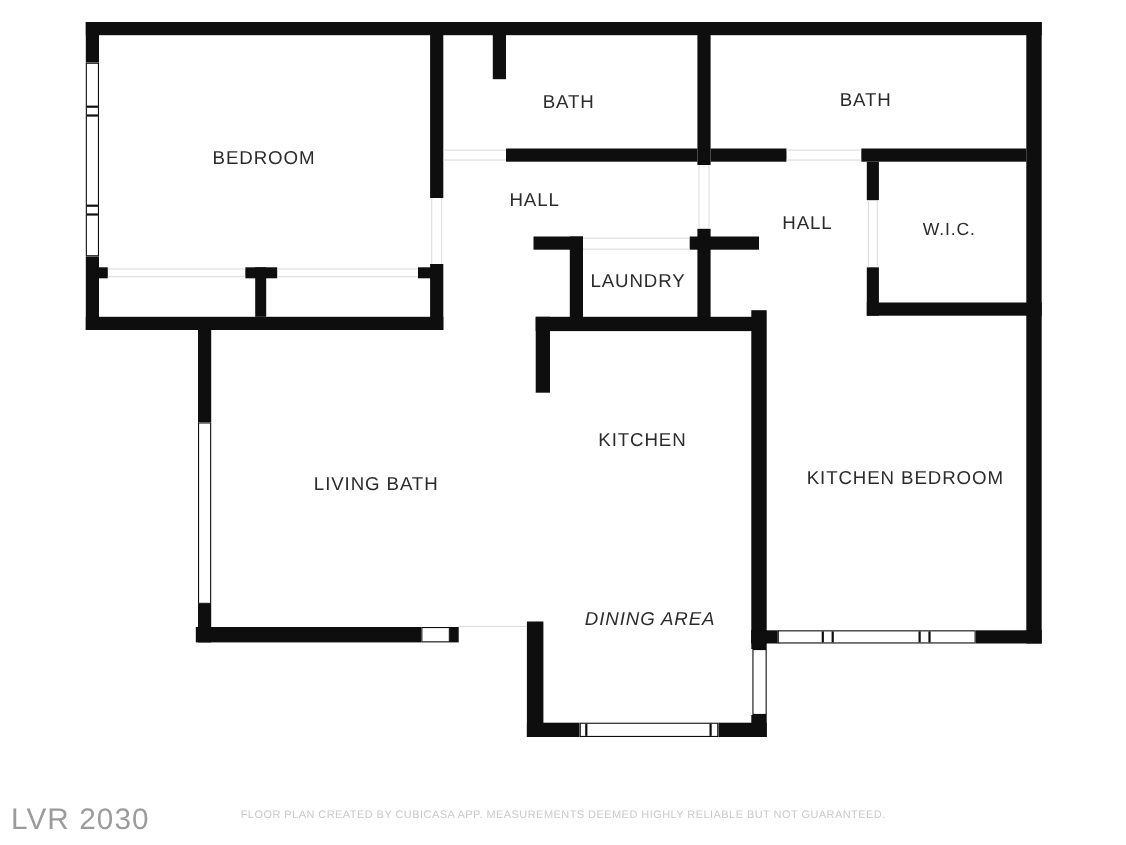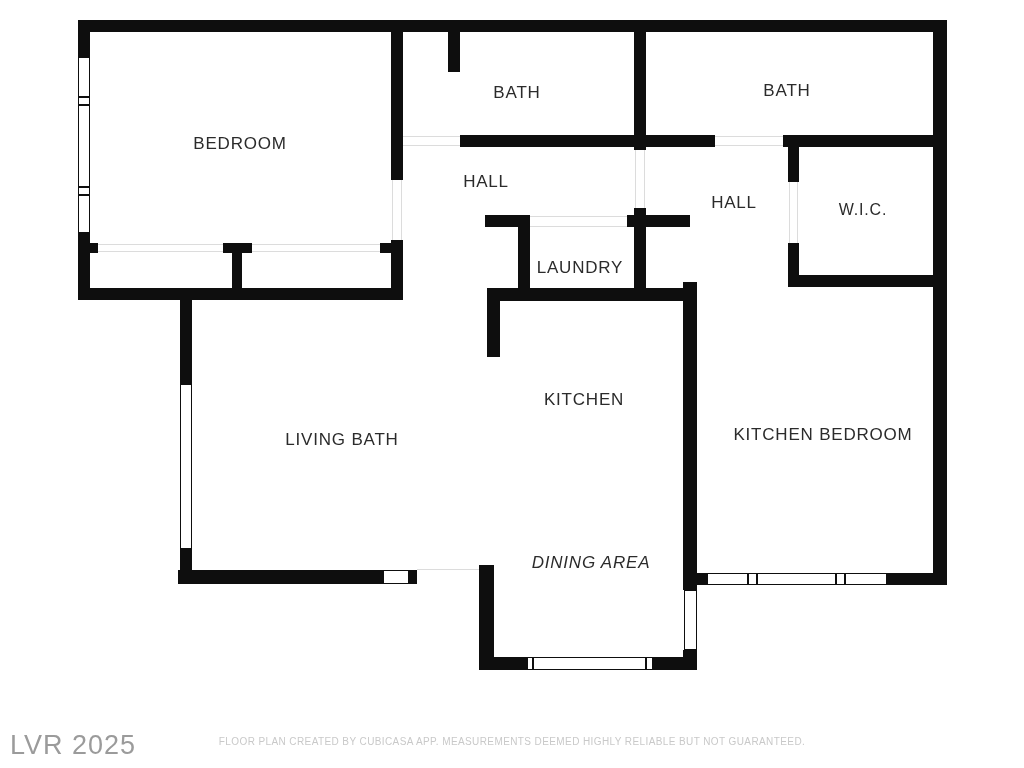--- a/index.html
+++ b/index.html
@@ -125,22 +125,22 @@
   <div class="opening" style="left:98px;top:251px;width:125px;height:1px;"></div>
   <div class="opening" style="left:252px;top:244px;width:128px;height:1px;"></div>
   <div class="opening" style="left:252px;top:251px;width:128px;height:1px;"></div>
 
   <div class="room-label" style="left:240px;top:144px;">BEDROOM</div>
   <div class="room-label" style="left:517px;top:93px;">BATH</div>
   <div class="room-label" style="left:787px;top:91px;">BATH</div>
   <div class="room-label" style="left:486px;top:182px;">HALL</div>
   <div class="room-label" style="left:734px;top:203px;">HALL</div>
   <div class="room-label small" style="left:863px;top:210px;">W.I.C.</div>
-  <div class="room-label" style="left:580px;top:268px;">LAUNDRY</div>
+  <div class="room-label" style="left:580px;top:256px;">LAUNDRY</div>
   <div class="room-label" style="left:342px;top:440px;">LIVING BATH</div>
   <div class="room-label" style="left:584px;top:400px;">KITCHEN</div>
   <div class="room-label" style="left:823px;top:435px;">KITCHEN BEDROOM</div>
   <div class="room-label" style="left:591px;top:563px;font-style:italic;">DINING AREA</div>
 
-  <div class="watermark">LVR 2025</div>
+  <div class="watermark">LVR 2030</div>
   <div class="disclaimer">FLOOR PLAN CREATED BY CUBICASA APP. MEASUREMENTS DEEMED HIGHLY RELIABLE BUT NOT GUARANTEED.</div>
 
 </div>
 
 </body></html>

